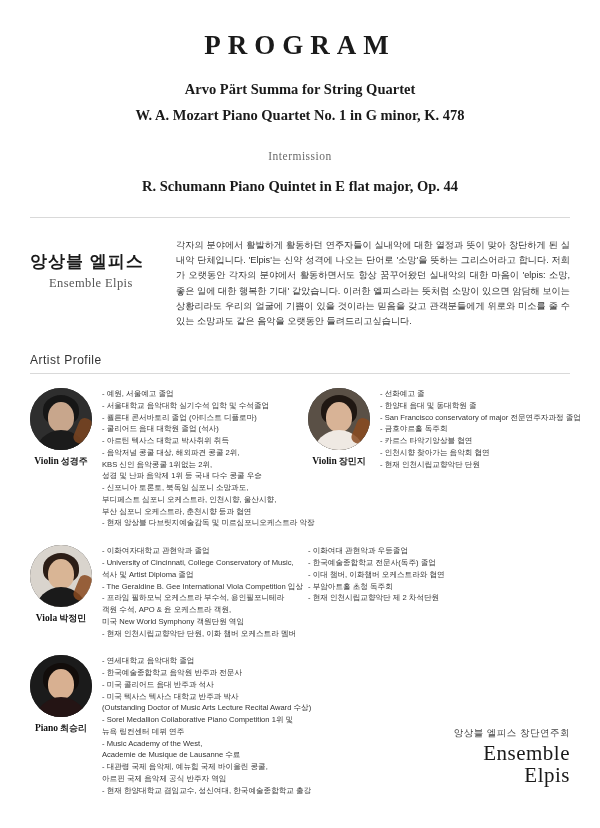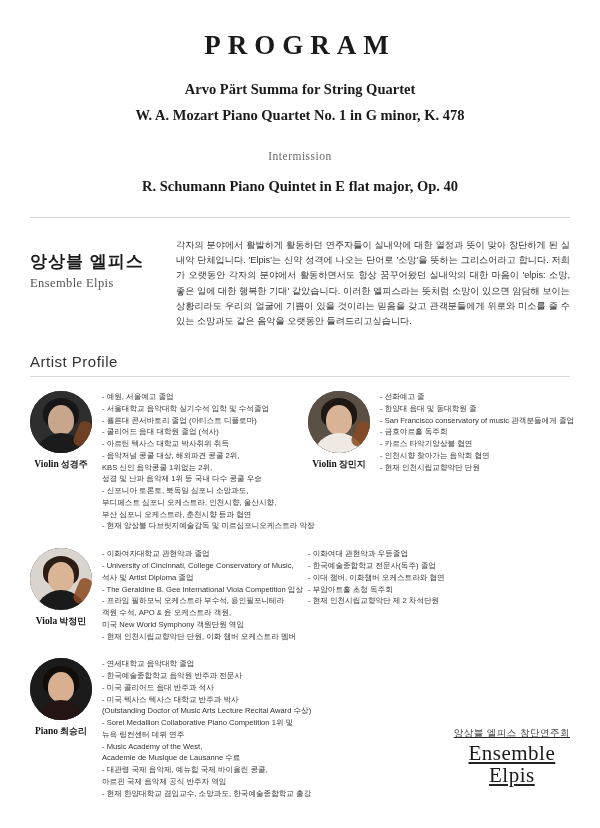--- a/index.html
+++ b/index.html
@@ -74,32 +74,33 @@
     font-weight: 700;
     color: #1a1a1a;
     letter-spacing: 1px;
   }
   .intro-name .en {
     font-family: "Liberation Serif", serif;
     font-size: 12.5px;
     color: #555;
     margin-top: 3px;
     letter-spacing: 0.4px;
+    margin-left: 19px;
   }
   .intro-text {
     flex: 1 1 auto;
     font-size: 9.2px;
     line-height: 1.65;
     color: #333;
     text-align: justify;
   }
 
   
   .section-title {
-    font-size: 15px;
+    font-size: 12px;
     color: #333;
     margin: 24px 0 6px 0;
     font-weight: 400;
     letter-spacing: 0.5px;
   }
   .section-rule {
     border: none;
     border-top: 1px solid #d9d9d9;
     margin: 0 0 14px 0;
   }
@@ -195,22 +196,21 @@
     white-space: nowrap;
     overflow: hidden;
     text-overflow: ellipsis;
   }
 
   
   .footer-logo {
     position: absolute;
     right: 30px;
     bottom: 42px;
-    text-align: center;
-    text-decoration: underline;
+    text-align: right;
   }
   .footer-logo .kr {
     font-size: 9.5px;
     color: #444;
     margin-bottom: 2px;
     letter-spacing: 0.5px;
   }
   .footer-logo .en1,
   .footer-logo .en2 {
     font-family: "Liberation Serif", serif;
@@ -224,21 +224,21 @@
 <body>
 
 <div class="page">
 
   <div class="program-title">PROGRAM</div>
 
   <div class="program-list">
     <div class="program-item">Arvo Pärt  Summa for String Quartet</div>
     <div class="program-item">W. A. Mozart Piano Quartet No. 1 in G minor, K. 478</div>
     <div class="program-intermission">Intermission</div>
-    <div class="program-item">R. Schumann Piano Quintet in E flat major, Op. 40</div>
+    <div class="program-item">R. Schumann Piano Quintet in E flat major, Op. 44</div>
   </div>
 
   <hr class="divider">
 
   <div class="intro">
     <div class="intro-name">
       <div class="kr">앙상블 엘피스</div>
       <div class="en">Ensemble Elpis</div>
     </div>
     <div class="intro-text">각자의 분야에서 활발하게 활동하던 연주자들이 실내악에 대한 열정과 뜻이 맞아 창단하게 된 실내악 단체입니다. 'Elpis'는 신약 성격에 나오는 단어로 '소망'을 뜻하는 그리스어라고 합니다. 저희가 오랫동안 각자의 분야에서 활동하면서도 항상 꿈꾸어왔던 실내악의 대한 마음이 'elpis: 소망, 좋은 일에 대한 행복한 기대' 같았습니다. 이러한 엘피스라는 뜻처럼 소망이 있으면 암담해 보이는 상황리라도 우리의 얼굴에 기쁨이 있을 것이라는 믿음을 갖고 관객분들에게 위로와 미소를 줄 수 있는 소망과도 같은 음악을 오랫동안 들려드리고싶습니다.</div>
@@ -287,21 +287,21 @@
           <div class="body" style="background:#efe9e3"></div>
           <div class="instrument" style="background:#8a4a20"></div>
         </div>
         <div class="portrait-label">
           <span class="inst">Violin</span><span class="nm">장민지</span>
         </div>
       </div>
       <div class="profile-lines">
         <div>- 선화예고 졸</div>
         <div>- 한양대 음대 및 동대학원 졸</div>
-        <div>- San Francisco conservatory of music 관객분들에게 졸업</div>
+        <div>- San Francisco conservatory of major 전문연주자과정 졸업</div>
         <div>- 금호야르홀 독주회</div>
         <div>- 카르스 타악기앙상블 협연</div>
         <div>- 인천시향 찾아가는 음악회 협연</div>
         <div>- 현재 인천시립교향악단 단원</div>
       </div>
     </div>
 
     <div class="profile">
       <div class="portrait-wrap">
         <div class="portrait">
@@ -354,21 +354,21 @@
         <div>- 한국예술종합학교 음악원 반주과 전문사</div>
         <div>- 미국 콜리어드 음대 반주과 석사</div>
         <div>- 미국 텍사스 텍사스 대학교 반주과 박사</div>
         <div>  (Outstanding Doctor of Music Arts Lecture Recital Award 수상)</div>
         <div>- Sorel Medallion Collaborative Piano Competition 1위 및</div>
         <div>  뉴욕 링컨센터 데뷔 연주</div>
         <div>- Music Academy of the West,</div>
         <div>  Academie de Musique de Lausanne 수료</div>
         <div>- 대관령 국제 음악제, 예뉴힘 국제 바이올린 콩쿨,</div>
         <div>  아르핀 국제 음악제 공식 반주자 역임</div>
-        <div>- 현재 한양대학교 겸임교수, 소망과도, 한국예술종합학교 출강</div>
+        <div>- 현재 한양대학교 겸임교수, 성신여대, 한국예술종합학교 출강</div>
       </div>
     </div>
 
   </div>
 
   <div class="footer-logo">
     <div class="kr">앙상블 엘피스 창단연주회</div>
     <div class="en1">Ensemble</div>
     <div class="en2">Elpis</div>
   </div>

